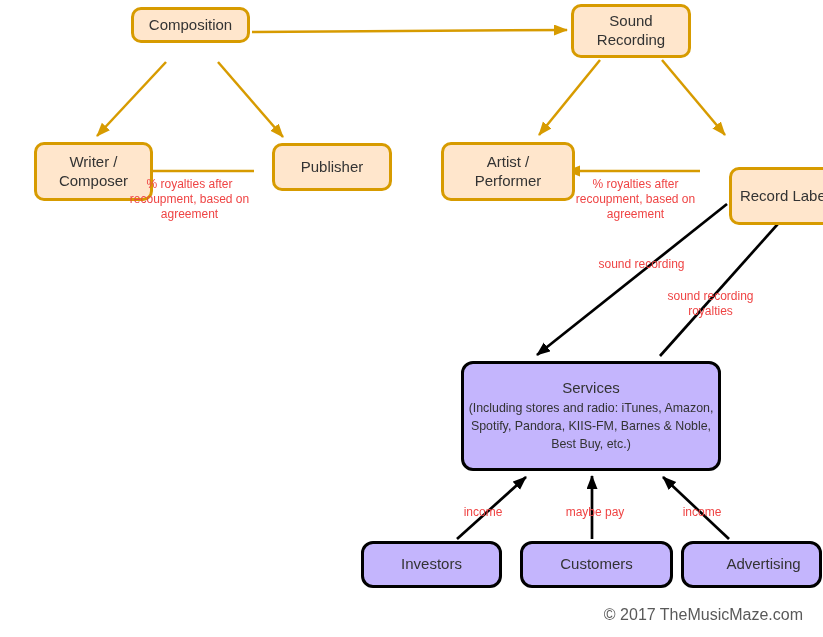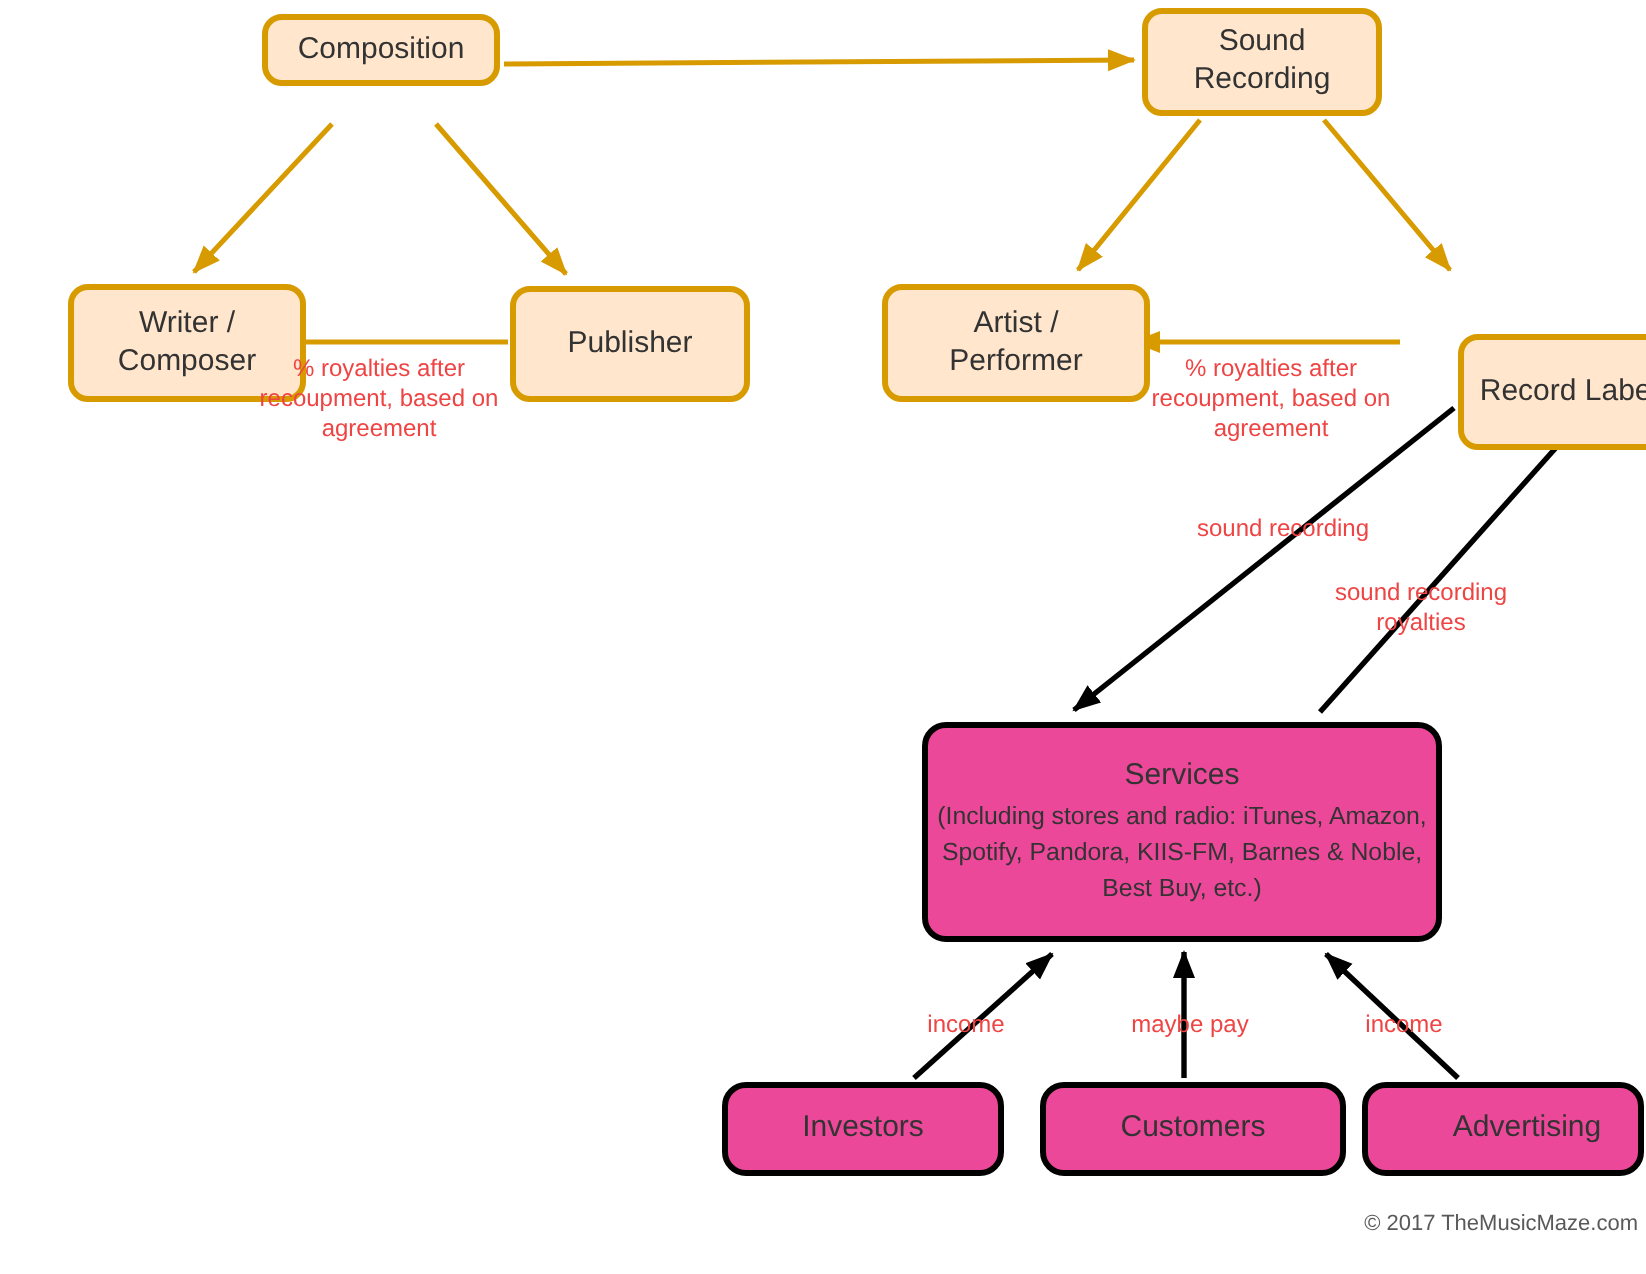--- a/index.html
+++ b/index.html
@@ -25,37 +25,37 @@
     justify-content: center;
     text-align: center;
     box-sizing: border-box;
     border-radius: 10px;
     font-size: 15px;
     color: #333333;
     line-height: 1.25;
     background: #ffffff;
   }
   .node.orange { background: #FFE6CC; border: 3px solid #D79B00; }
-  .node.black  { background: #ec4899; border: 3px solid #000000; border-radius: 12px; }
+  .node.black  { background: #c4b5fd; border: 3px solid #000000; border-radius: 12px; }
   .node .lbl { display: inline-block; max-width: 104px; }
   .node .lbl.wrap { max-width: 92px; }
   .svc-title { font-size: 15px; margin-bottom: 2px; }
   .svc-sub { font-size: 12.4px; line-height: 18px; width: 248px; }
   .edge-label {
     position: absolute;
     font-size: 12px;
     color: #ef4444;
     text-align: center;
     line-height: 15px;
   }
   .footer {
     position: absolute;
     top: 606px;
-    right: 4px;
-    font-size: 11px;
+    right: 20px;
+    font-size: 16px;
     color: #595959;
   }
 </style>
 </head>
 <body>
 
 <div class="canvas">
 
   <svg class="edges" width="823" height="637" viewBox="0 0 823 637">
     <defs>
@@ -87,21 +87,21 @@
   </div>
 
   <div class="node orange" style="left:571px; top:4px; width:120px; height:54px;">
     <span class="lbl wrap">Sound Recording</span>
   </div>
 
   <div class="node orange" style="left:2px; top:142px; width:119px; height:59px;margin-left:32px;">
     <span class="lbl wrap">Writer / Composer</span>
   </div>
 
-  <div class="node orange" style="left:255px; top:143px; width:120px; height:58px;">
+  <div class="node orange" style="left:272px; top:143px; width:120px; height:48px;">
     <span class="lbl">Publisher</span>
   </div>
 
   <div class="node orange" style="left:441px; top:142px; width:134px; height:59px;">
     <span class="lbl wrap">Artist / Performer</span>
   </div>
 
   <div class="node orange" style="left:729px; top:143px; width:111px; height:58px;margin-top:24px;">
     <span class="lbl">Record Label</span>
   </div>

